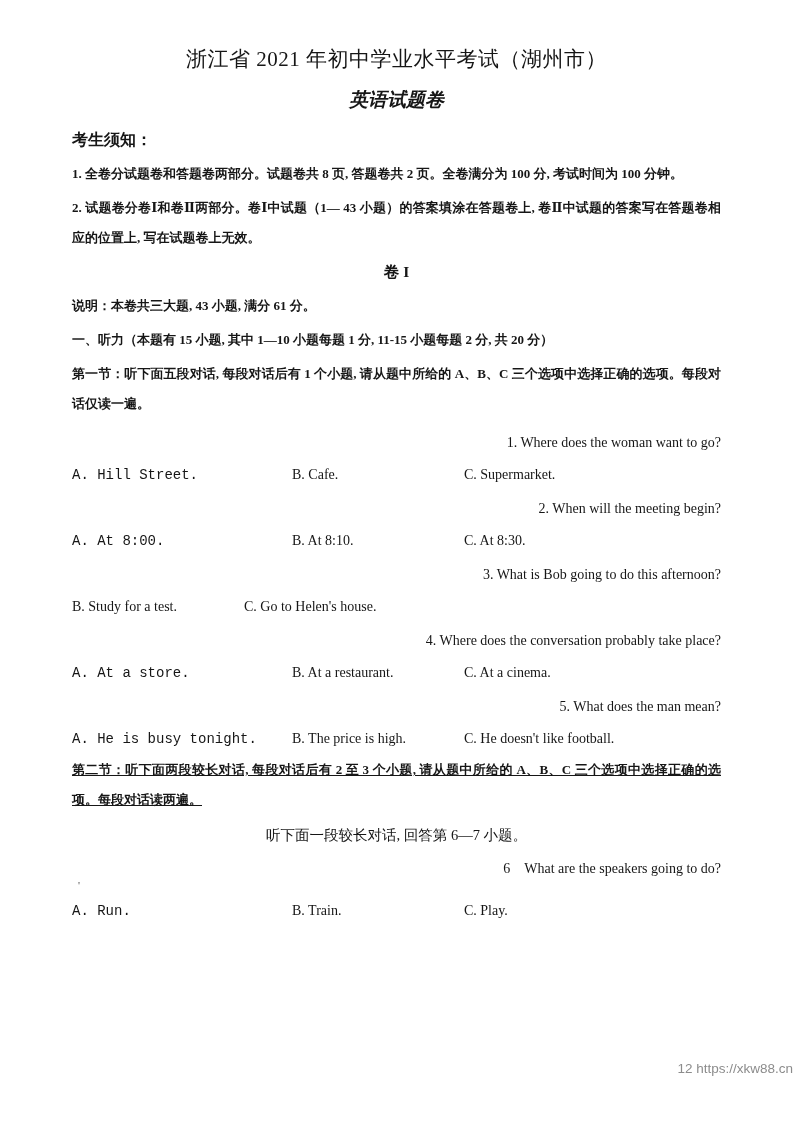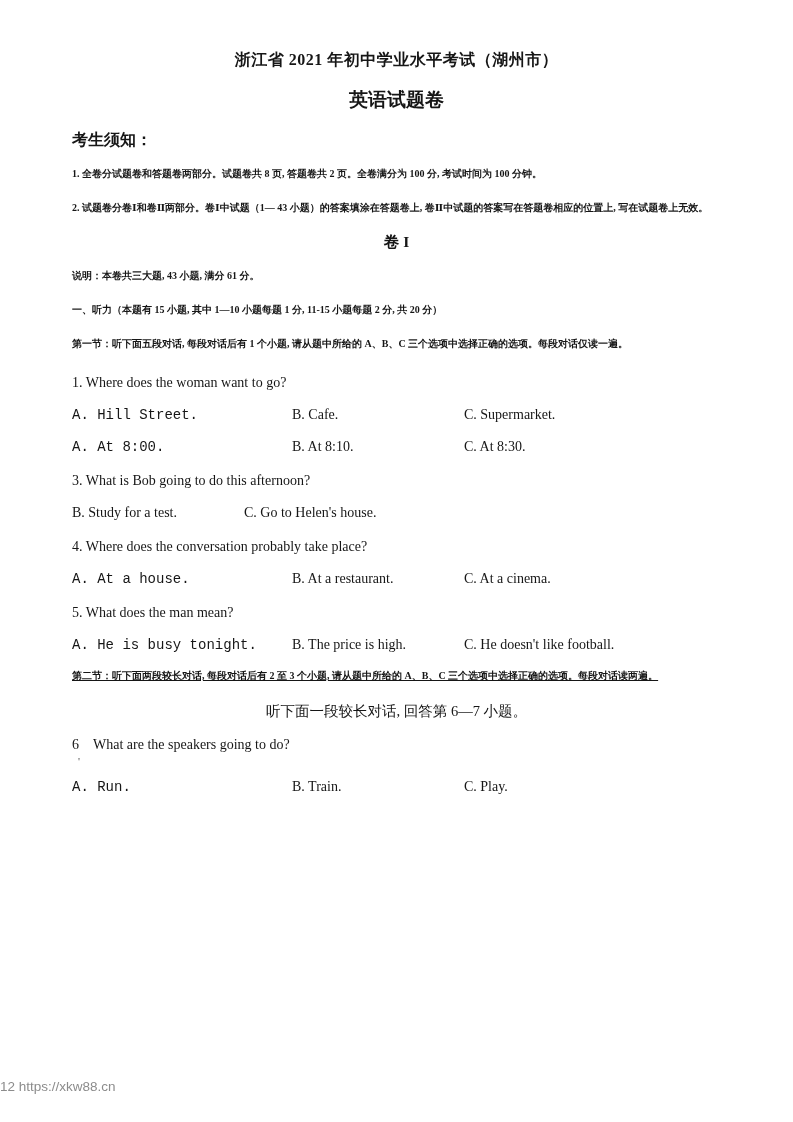--- a/index.html
+++ b/index.html
@@ -14,41 +14,42 @@
     overflow: hidden;
     font-family: "Liberation Serif", "DejaVu Serif", serif;
     color: #161616;
   }
   .page {
     padding: 46px 72px 0 72px;
     font-size: 15.5px;
   }
   .exam-title {
     text-align: center;
-    font-weight: 700;
-    font-size: 16px;
+    font-weight: 400;
+    font-size: 21px;
     letter-spacing: 0.5px;
     line-height: 27px;
   }
   .exam-subtitle {
     text-align: center;
     font-weight: 700;
     font-size: 19px;
     margin-top: 14px;
     line-height: 26px;
+    font-style: italic;
   }
   .notice-header {
     font-weight: 700;
     font-size: 16px;
     margin-top: 12px;
     line-height: 30px;
   }
   .bold-para {
     font-weight: 700;
-    font-size: 10px;
+    font-size: 13px;
     line-height: 30px;
     text-align: justify;
     margin-top: 4px;
   }
   .volume-title {
     text-align: center;
     font-weight: 700;
     font-size: 15.5px;
     line-height: 30px;
     margin-top: 4px;
@@ -56,20 +57,21 @@
   .plain-note {
     font-size: 14.5px;
     line-height: 20px;
     margin-top: 10px;
     text-align: center;
   }
   .q-text {
     font-size: 14px;
     line-height: 20px;
     margin-top: 14px;
+    text-align: right;
   }
   .q-first {
     margin-top: 14px;
   }
   .options {
     display: flex;
     font-size: 14px;
     line-height: 20px;
     margin-top: 12px;
   }
@@ -84,22 +86,22 @@
     padding-left: 6px;
   }
   .section2 {
     margin-top: 6px;
     text-decoration: underline;
   }
   .footer {
     position: absolute;
     left: 0;
     right: 0;
-    bottom: 28px;
-    text-align: left;
+    bottom: 46px;
+    text-align: right;
     color: #8c8c8c;
     font-size: 13.5px;
     font-family: "Liberation Sans", "DejaVu Sans", sans-serif;
   }
 </style>
 </head>
 <body>
 
 <div class="page">
 
@@ -119,39 +121,40 @@
   <div>
     <div class="q-text q-first">1. Where does the woman want to go?</div>
     <div class="options">
       <span class="opt-a">A. Hill Street.</span>
       <span class="opt-b">B. Cafe.</span>
       <span class="opt-c">C. Supermarket.</span>
     </div>
   </div>
 
   <div>
+    <div class="q-text">2. When will the meeting begin?</div>
     <div class="options">
       <span class="opt-a">A. At 8:00.</span>
       <span class="opt-b">B. At 8:10.</span>
       <span class="opt-c">C. At 8:30.</span>
     </div>
   </div>
 
   <div>
     <div class="q-text">3. What is Bob going to do this afternoon?</div>
     <div class="options">
       <span class="opt-b">B. Study for a test.</span>
       <span class="opt-c">C. Go to Helen's house.</span>
     </div>
   </div>
 
   <div>
     <div class="q-text">4. Where does the conversation probably take place?</div>
     <div class="options">
-      <span class="opt-a">A. At a house.</span>
+      <span class="opt-a">A. At a store.</span>
       <span class="opt-b">B. At a restaurant.</span>
       <span class="opt-c">C. At a cinema.</span>
     </div>
   </div>
 
   <div>
     <div class="q-text">5. What does the man mean?</div>
     <div class="options">
       <span class="opt-a">A. He is busy tonight.</span>
       <span class="opt-b">B. The price is high.</span>

